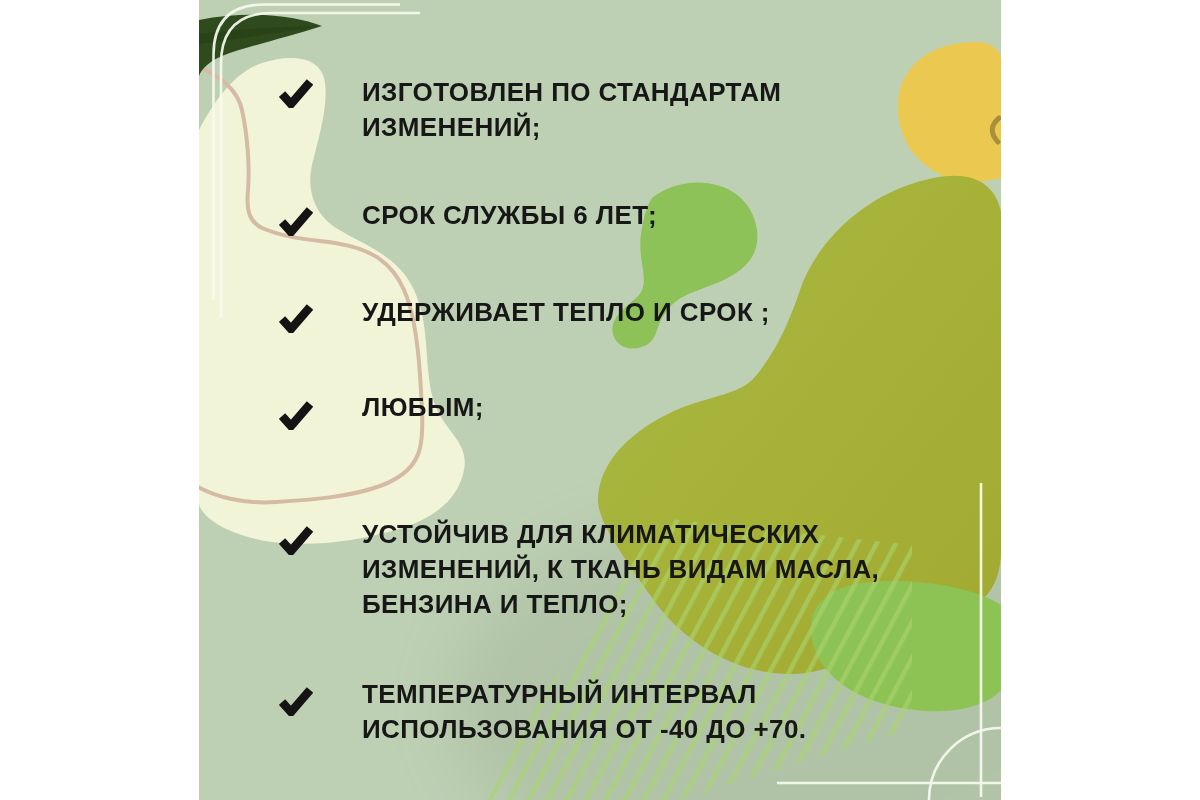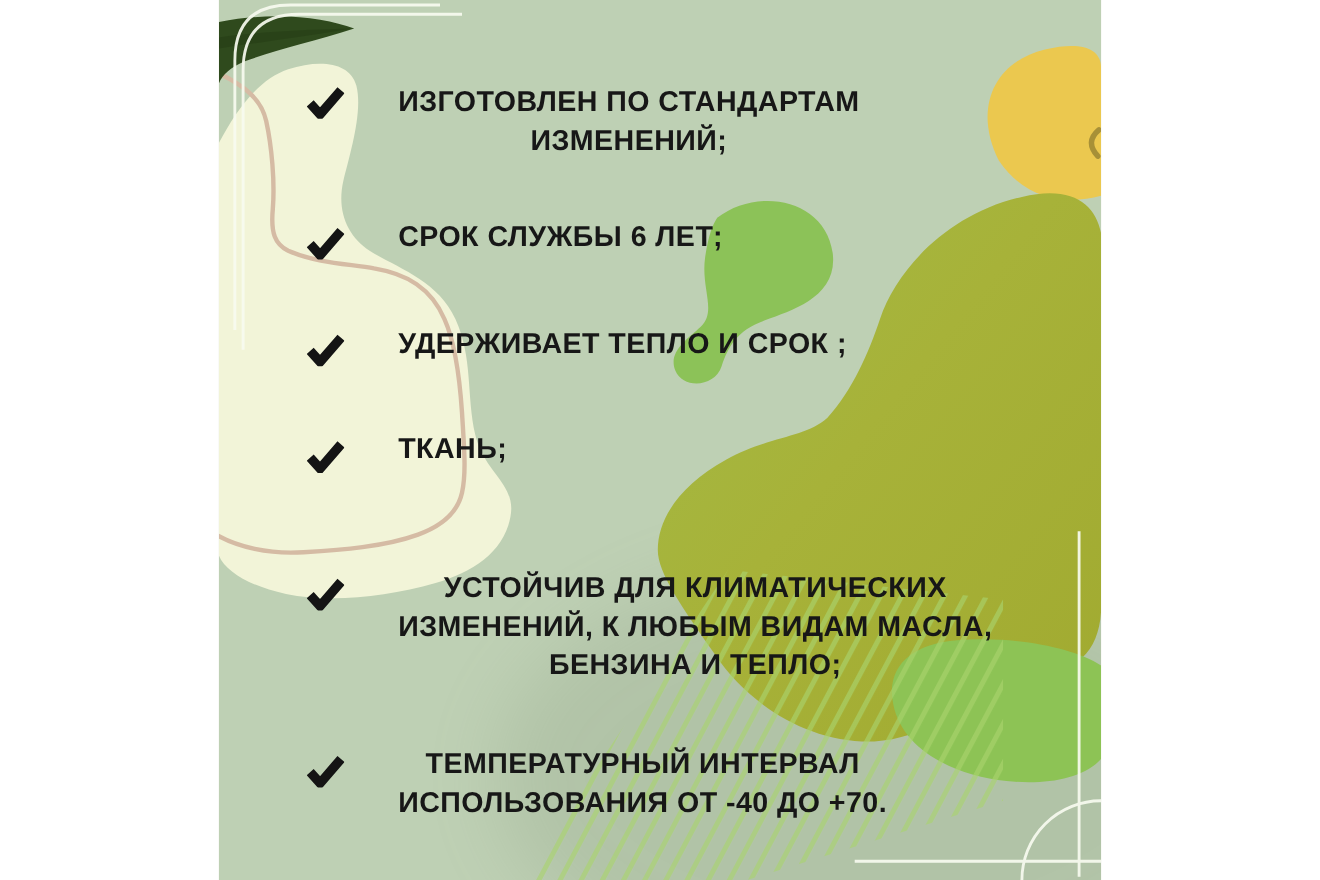--- a/index.html
+++ b/index.html
@@ -1,18 +1,18 @@
 <!DOCTYPE html>
 <html><head>
 <meta charset="utf-8">
 <style>
   html,body{margin:0;padding:0;background:#ffffff;}
   .page{
     position:relative;width:1200px;height:800px;background:#ffffff;
-    overflow:hidden;font-family:"Liberation Sans",sans-serif;text-align:center;
+    overflow:hidden;font-family:"Liberation Sans",sans-serif;
   }
   .content{
     position:absolute;left:199px;top:0;width:802px;height:800px;
     background:#bed0b4;overflow:hidden;
   }
   .bg-art{position:absolute;left:0;top:0;width:802px;height:800px;display:block;}
   .feature{position:absolute;display:block;}
   .feature .check{
     position:absolute;left:80px;width:34px;height:30px;
   }
@@ -171,33 +171,33 @@
       </div>
     </div>
 
     <div class="feature" style="top:390px;">
       <span class="check" style="top:10px;">
         <svg viewBox="0 0 34 30" width="34" height="30">
             <path d="M3,16 L12,26 L31,4" fill="none" stroke="#141414" stroke-width="8.5"></path>
           </svg>
       </span>
       <div class="txt">
-        <span>ТКАНЬ;</span>
+        <span>ЛЮБЫМ;</span>
       </div>
     </div>
 
     <div class="feature" style="top:517px;">
       <span class="check" style="top:8px;">
         <svg viewBox="0 0 34 30" width="34" height="30">
             <path d="M3,16 L12,26 L31,4" fill="none" stroke="#141414" stroke-width="8.5"></path>
           </svg>
       </span>
       <div class="txt">
         <span>УСТОЙЧИВ ДЛЯ КЛИМАТИЧЕСКИХ</span>
-        <span>ИЗМЕНЕНИЙ, К ЛЮБЫМ ВИДАМ МАСЛА,</span>
+        <span>ИЗМЕНЕНИЙ, К ТКАНЬ ВИДАМ МАСЛА,</span>
         <span>БЕНЗИНА И ТЕПЛО;</span>
       </div>
     </div>
 
     <div class="feature" style="top:677px;">
       <span class="check" style="top:9px;">
         <svg viewBox="0 0 34 30" width="34" height="30">
             <path d="M3,16 L12,26 L31,4" fill="none" stroke="#141414" stroke-width="8.5"></path>
           </svg>
       </span>

